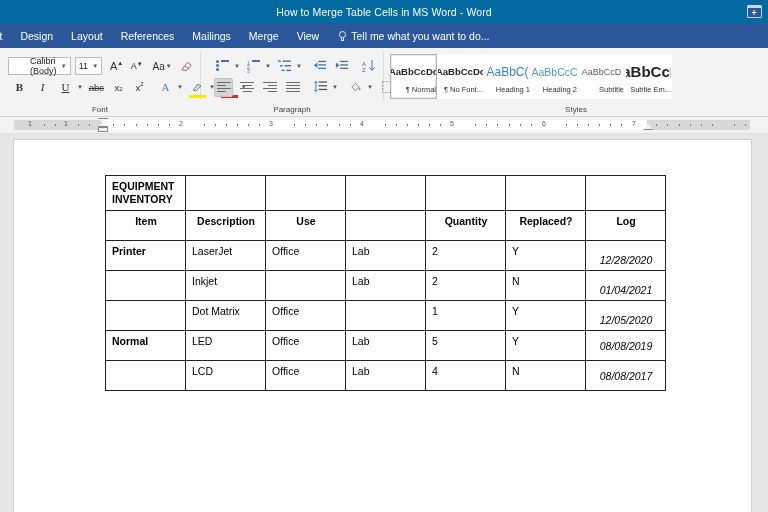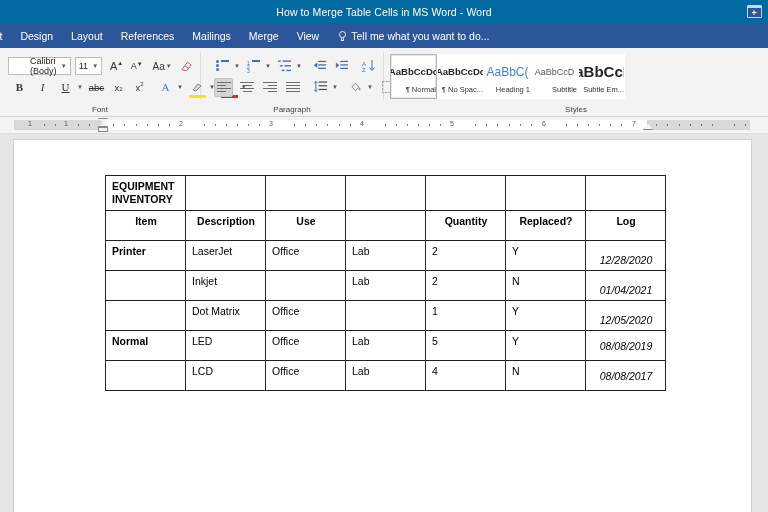--- a/index.html
+++ b/index.html
@@ -441,28 +441,32 @@
       <div class="grp-body" style="padding-top:1px">
         <div class="styles-wrap" style="padding-left:2px">
 
           <div class="stylebox active">
             <div class="style-prev sp-normal">AaBbCcDc</div>
             <div class="style-name">¶ Normal</div>
           </div>
 
           <div class="stylebox">
             <div class="style-prev sp-nospace">AaBbCcDc</div>
-            <div class="style-name">¶ No Spac...</div>
+            <div class="style-name">¶ No Font...</div>
           </div>
 
           <div class="stylebox">
             <div class="style-prev sp-h1">AaBbC(</div>
             <div class="style-name">Heading 1</div>
           </div>
 
+          <div class="stylebox">
+            <div class="style-prev sp-h2">AaBbCcC</div>
+            <div class="style-name">Heading 2</div>
+          </div>
 
 
           <div class="stylebox">
             <div class="style-prev sp-sub">AaBbCcD</div>
             <div class="style-name">Subtitle</div>
           </div>
 
           <div class="stylebox">
             <div class="style-prev sp-em">AaBbCcDt</div>
             <div class="style-name">Subtle Em...</div>

